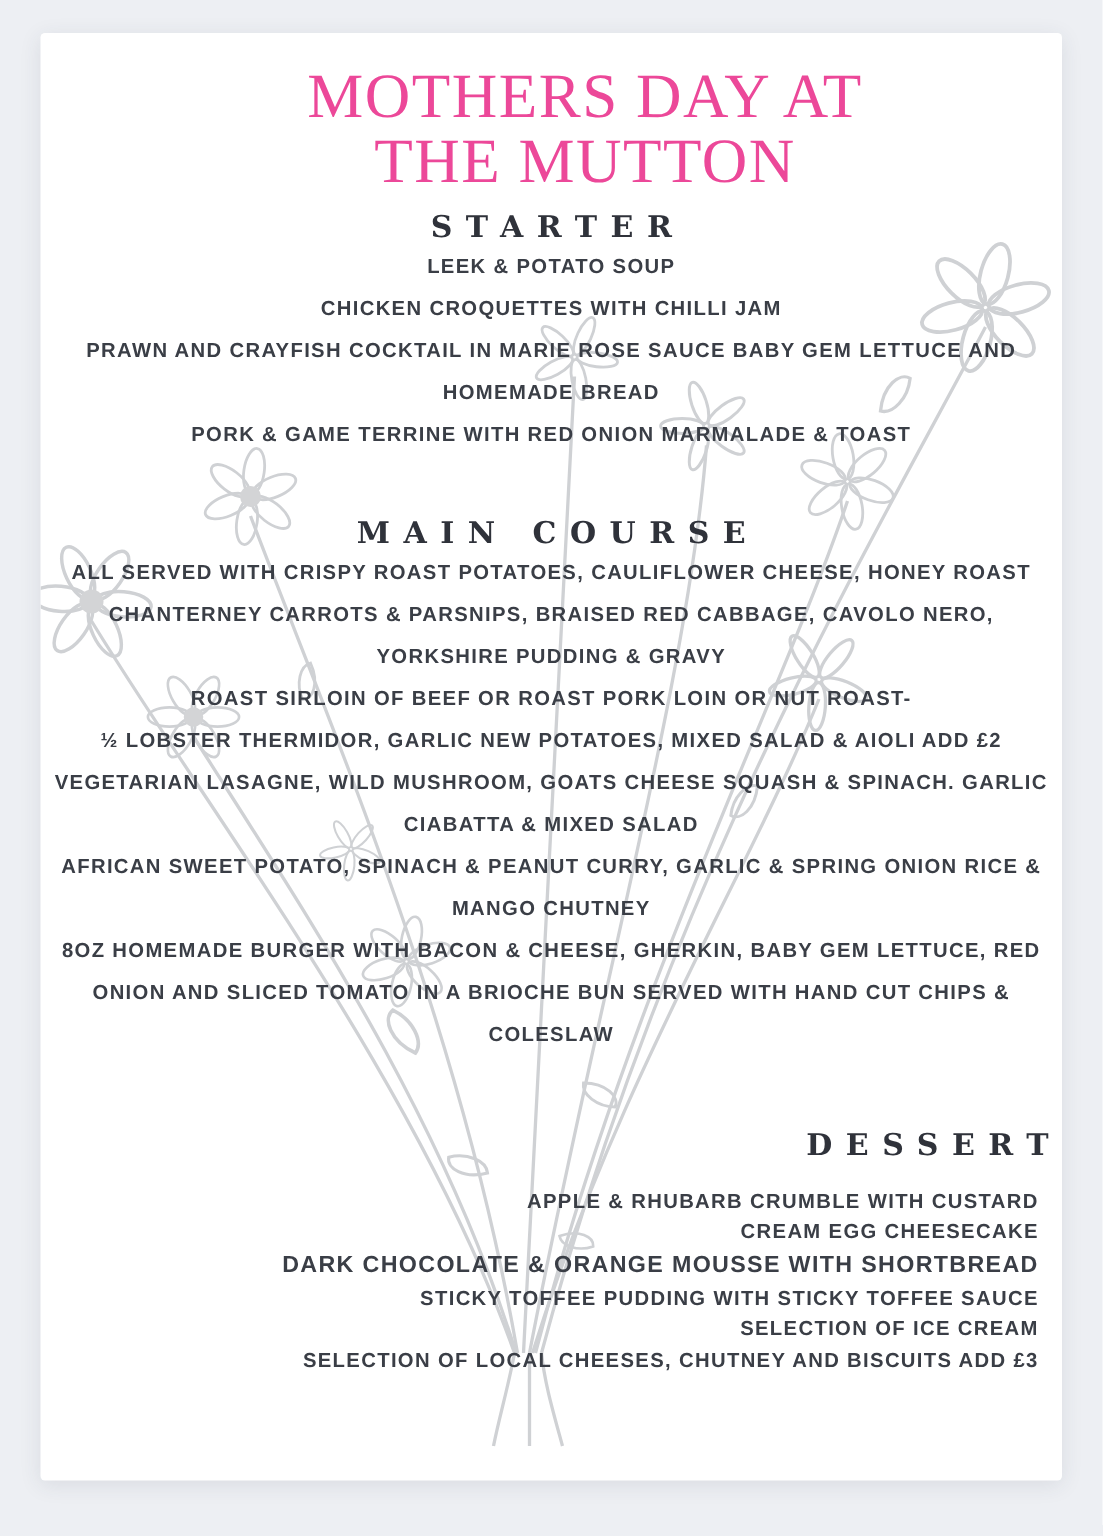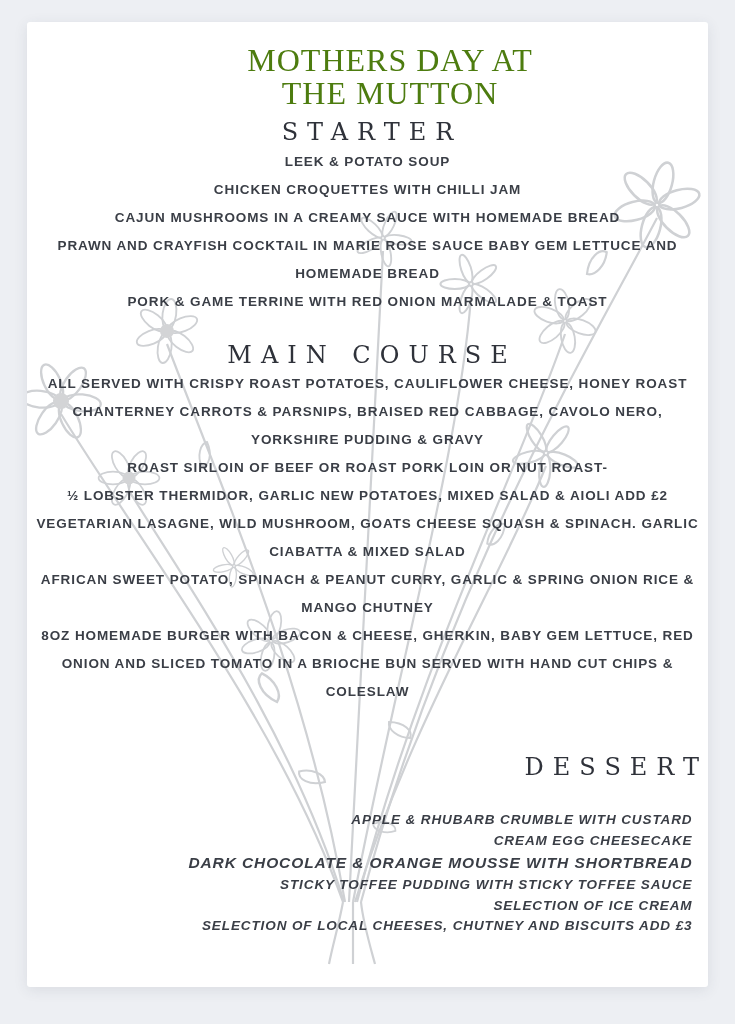--- a/index.html
+++ b/index.html
@@ -31,54 +31,53 @@
   .content {
     position: relative;
     z-index: 1;
     width: 100%; height: 100%;
     text-align: center;
   }
   .title {
     margin: 22px auto 10px auto;
     font-family: "Liberation Serif", serif;
     font-weight: 400;
-    font-size: 32px;
+    font-size: 42px;
     line-height: 1.02;
     letter-spacing: 1px;
-    color: #4d7c0f;
+    color: #ec4899;
     padding-left: 45px;
   }
   .section-heading {
     margin: 0 auto;
     font-family: "DejaVu Serif", serif;
-    font-weight: 400;
-    font-size: 24px;
+    font-weight: 700;
+    font-size: 20px;
     letter-spacing: 9px;
     text-indent: 9px;
     color: #2f323a;
     line-height: 1.1;
   }
   .items {
     margin: 2px auto 0 auto;
     font-weight: 700;
     font-size: 13.5px;
     letter-spacing: 0.9px;
     color: #3a3e46;
     line-height: 28px;
   }
   .items p { margin: 0; }
   .items-starter { width: 660px; }
   .items-main { width: 672px; }
-  .section-main { margin-top: 26px; }
+  .section-main { margin-top: 40px; }
   .section-dessert { margin-top: 48px; text-align: right; }
   .items-dessert {
     width: 650px;
     line-height: 20.5px;
-    margin-top: 30px;
-    font-style: italic;
+    margin-top: 17px;
   }
   .dessert-item-large { font-size: 15.5px; line-height: 24px; }
 </style>
 </head>
 <body>
 
 <div class="page">
   <div class="card">
 
     <svg class="flowers" viewBox="0 0 681 965" xmlns="http://www.w3.org/2000/svg">
@@ -143,21 +142,20 @@
 
     <div class="content">
 
       <h1 class="title"><span>MOTHERS DAY AT</span><br><span>THE MUTTON</span></h1>
 
       <div class="section">
         <h2 class="section-heading">STARTER</h2>
         <div class="items items-starter">
           <p>LEEK &amp; POTATO SOUP</p>
           <p>CHICKEN CROQUETTES WITH CHILLI JAM</p>
-          <p>CAJUN MUSHROOMS IN A CREAMY SAUCE WITH HOMEMADE BREAD</p>
           <p>PRAWN AND CRAYFISH COCKTAIL IN MARIE ROSE SAUCE BABY GEM LETTUCE AND HOMEMADE BREAD</p>
           <p>PORK &amp; GAME TERRINE WITH RED ONION MARMALADE &amp; TOAST</p>
         </div>
       </div>
 
       <div class="section section-main">
         <h2 class="section-heading">MAIN COURSE</h2>
         <div class="items items-main">
           <p>ALL SERVED WITH CRISPY ROAST POTATOES, CAULIFLOWER CHEESE, HONEY ROAST CHANTERNEY CARROTS &amp; PARSNIPS, BRAISED RED CABBAGE, CAVOLO NERO, YORKSHIRE PUDDING &amp; GRAVY</p>
           <p>ROAST SIRLOIN OF BEEF OR ROAST PORK LOIN OR NUT ROAST-</p>

